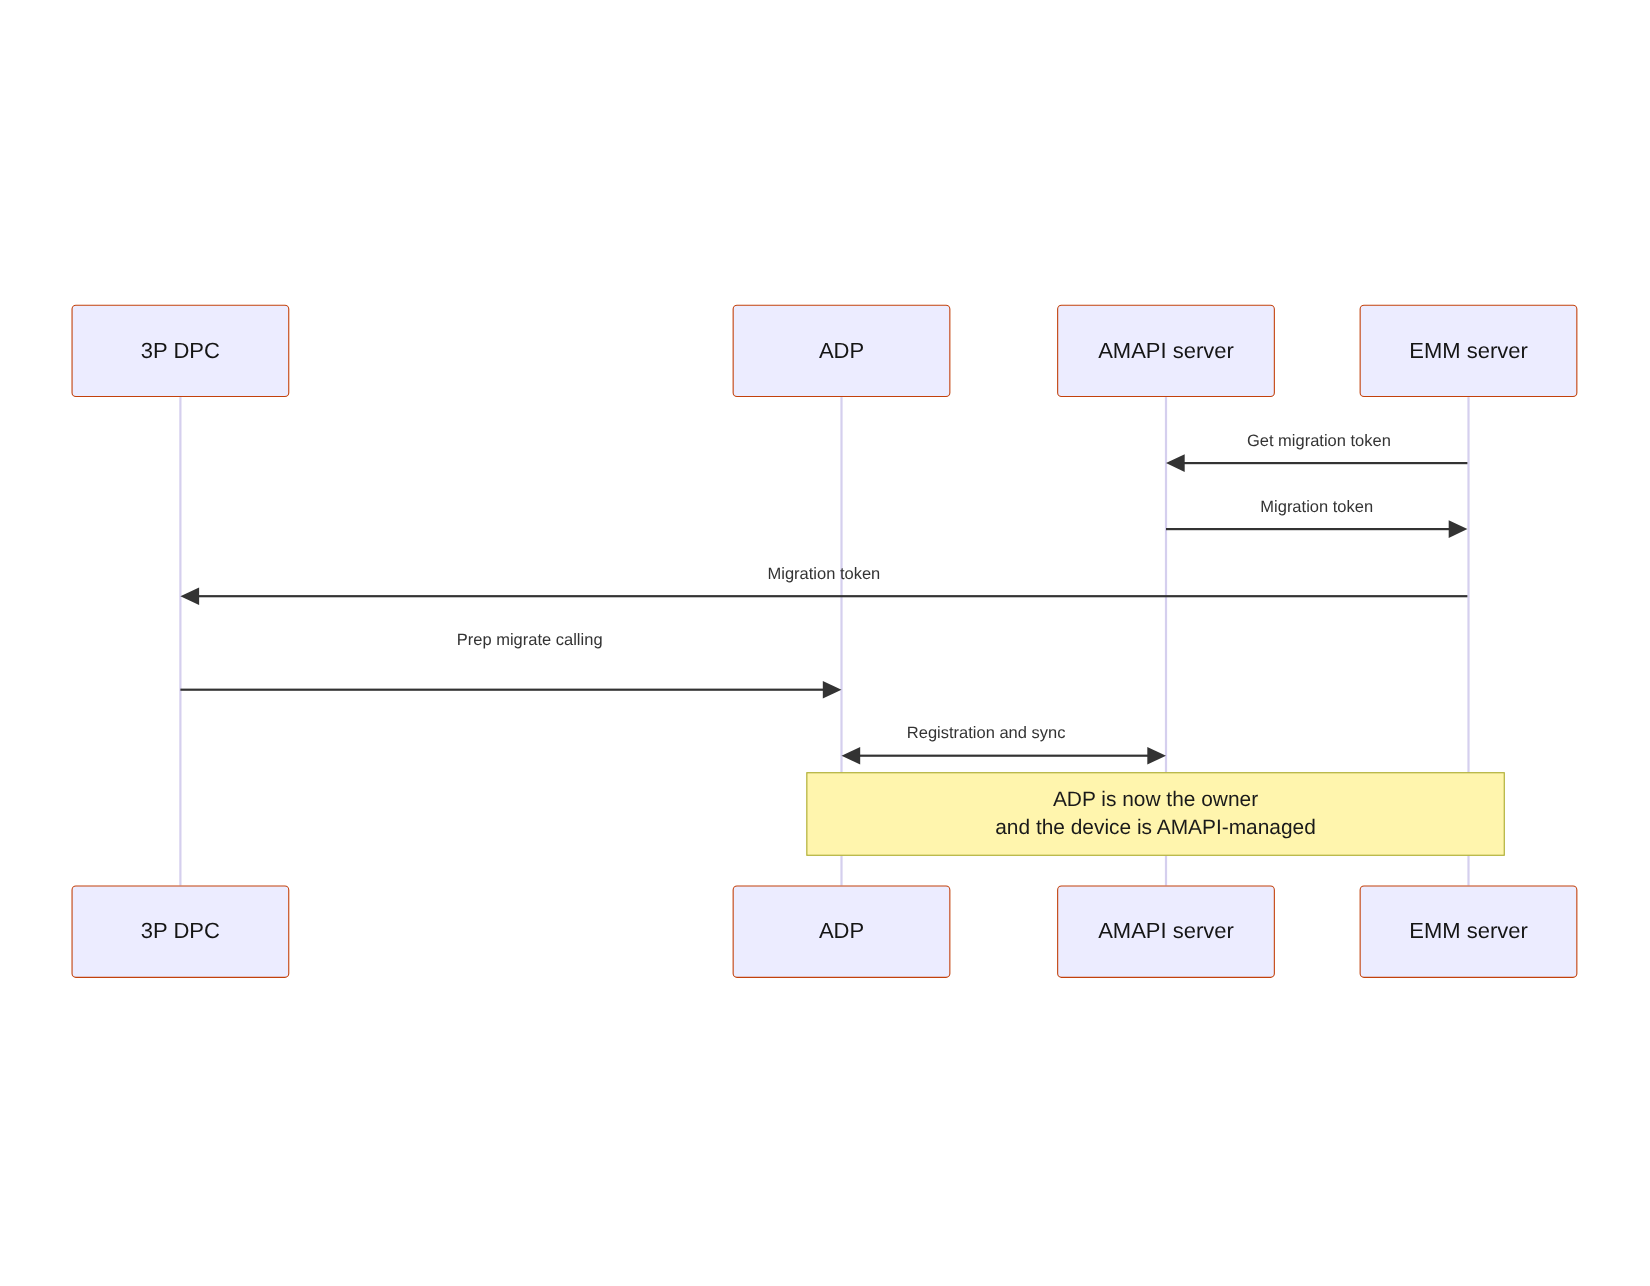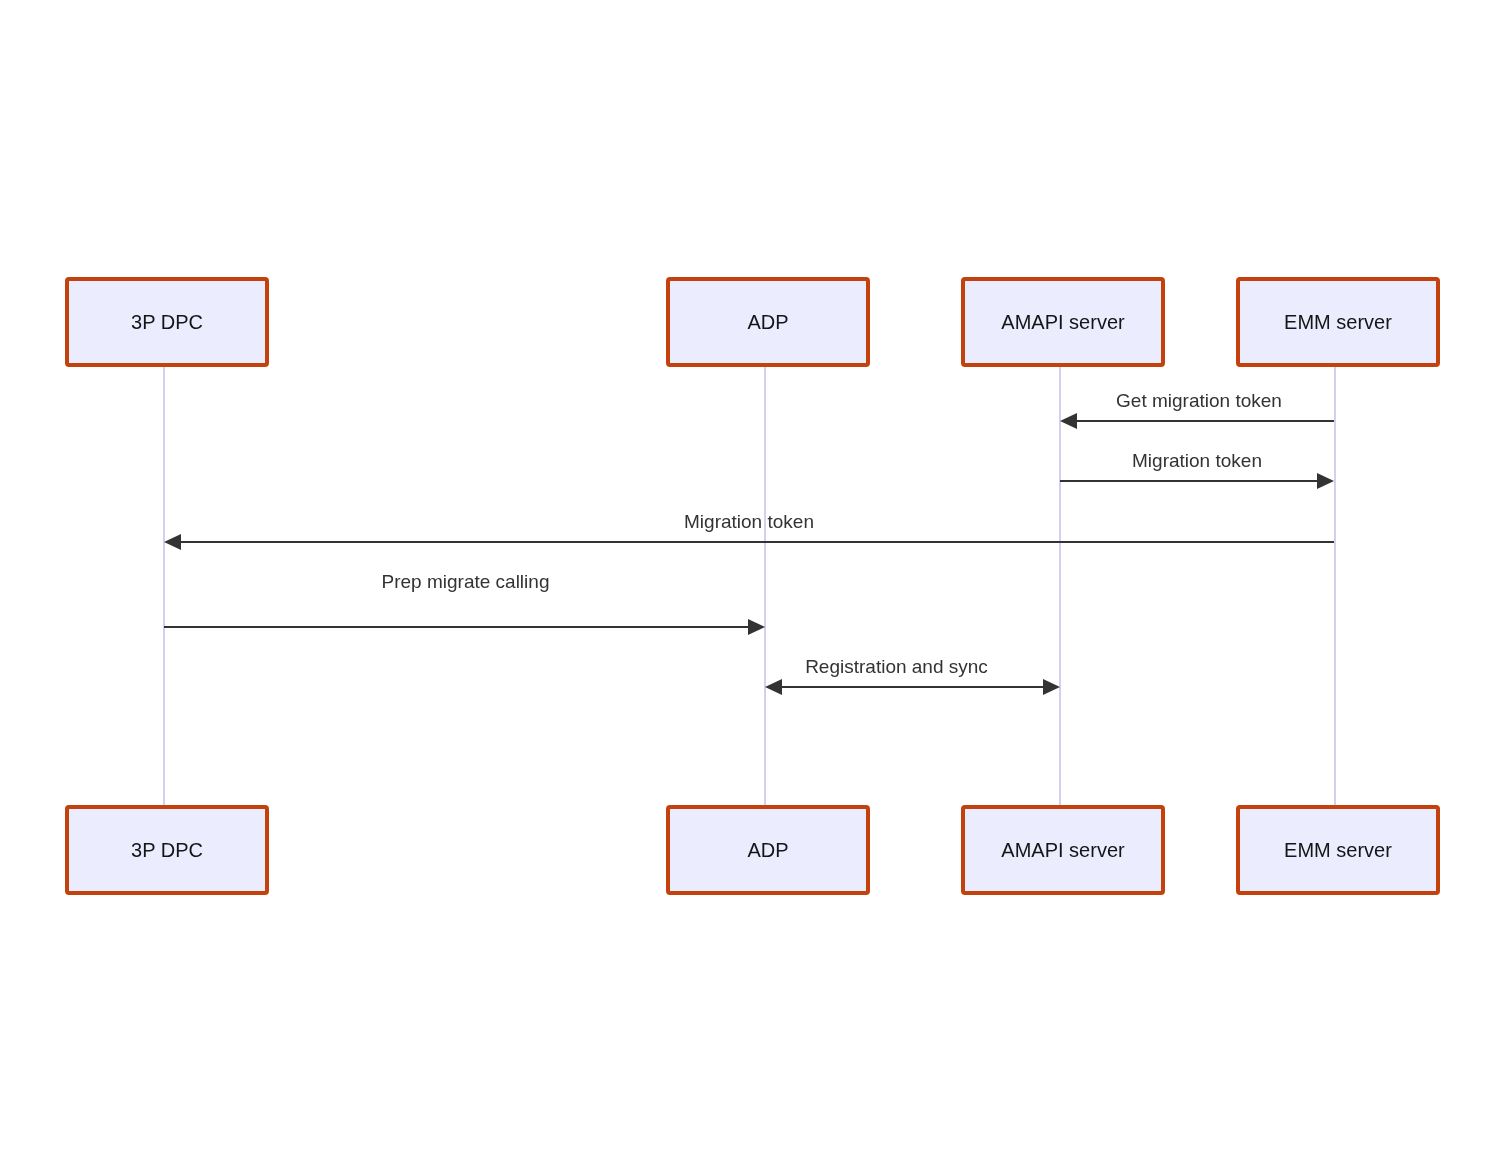--- a/index.html
+++ b/index.html
@@ -20,32 +20,32 @@
     width: 2px;
     top: 361px;
     height: 444px;
     background: #d5cfee;
   }
   .actor {
     position: absolute;
     width: 196px;
     height: 82px;
     background: #ececff;
-    border: 4px solid #c2410c;
+    border: 1px solid #c2410c;
     border-radius: 4px;
     display: flex;
     align-items: center;
     justify-content: center;
     font-size: 20px;
     color: #151515;
   }
   .msg-label {
     position: absolute;
     text-align: center;
-    font-size: 19px;
+    font-size: 15px;
     line-height: 24px;
     color: #333333;
     white-space: nowrap;
   }
   .msg-line {
     position: absolute;
     height: 2px;
     background: #333333;
   }
   .head-left {
@@ -110,31 +110,35 @@
   <div class="head-left" style="left:1060px;top:413px"></div>
 
   <div class="msg-label" style="left:1060px;top:449px;width:274px">Migration token</div>
   <div class="msg-line" style="left:1060px;top:480px;width:260px"></div>
   <div class="head-right" style="left:1317px;top:473px"></div>
 
   <div class="msg-label" style="left:164px;top:510px;width:1170px">Migration token</div>
   <div class="msg-line" style="left:178px;top:541px;width:1156px"></div>
   <div class="head-left" style="left:164px;top:534px"></div>
 
-  <div class="msg-label" style="left:152px;top:570px;width:627px">
+  <div class="msg-label" style="left:168px;top:570px;width:627px">
     <div>Prep migrate calling</div>
   </div>
   <div class="msg-line" style="left:164px;top:626px;width:587px"></div>
   <div class="head-right" style="left:748px;top:619px"></div>
 
   <div class="msg-label" style="left:749px;top:655px;width:295px">Registration and sync</div>
   <div class="msg-line" style="left:779px;top:686px;width:267px"></div>
   <div class="head-left" style="left:765px;top:679px"></div>
   <div class="head-right" style="left:1043px;top:679px"></div>
 
+  <div class="note">
+    <div>ADP is now the owner</div>
+    <div>and the device is AMAPI-managed</div>
+  </div>
 
   <div class="actor" style="left:65px;top:805px">
     <span>3P DPC</span>
   </div>
   <div class="actor" style="left:666px;top:805px">
     <span>ADP</span>
   </div>
   <div class="actor" style="left:961px;top:805px">
     <span>AMAPI server</span>
   </div>

